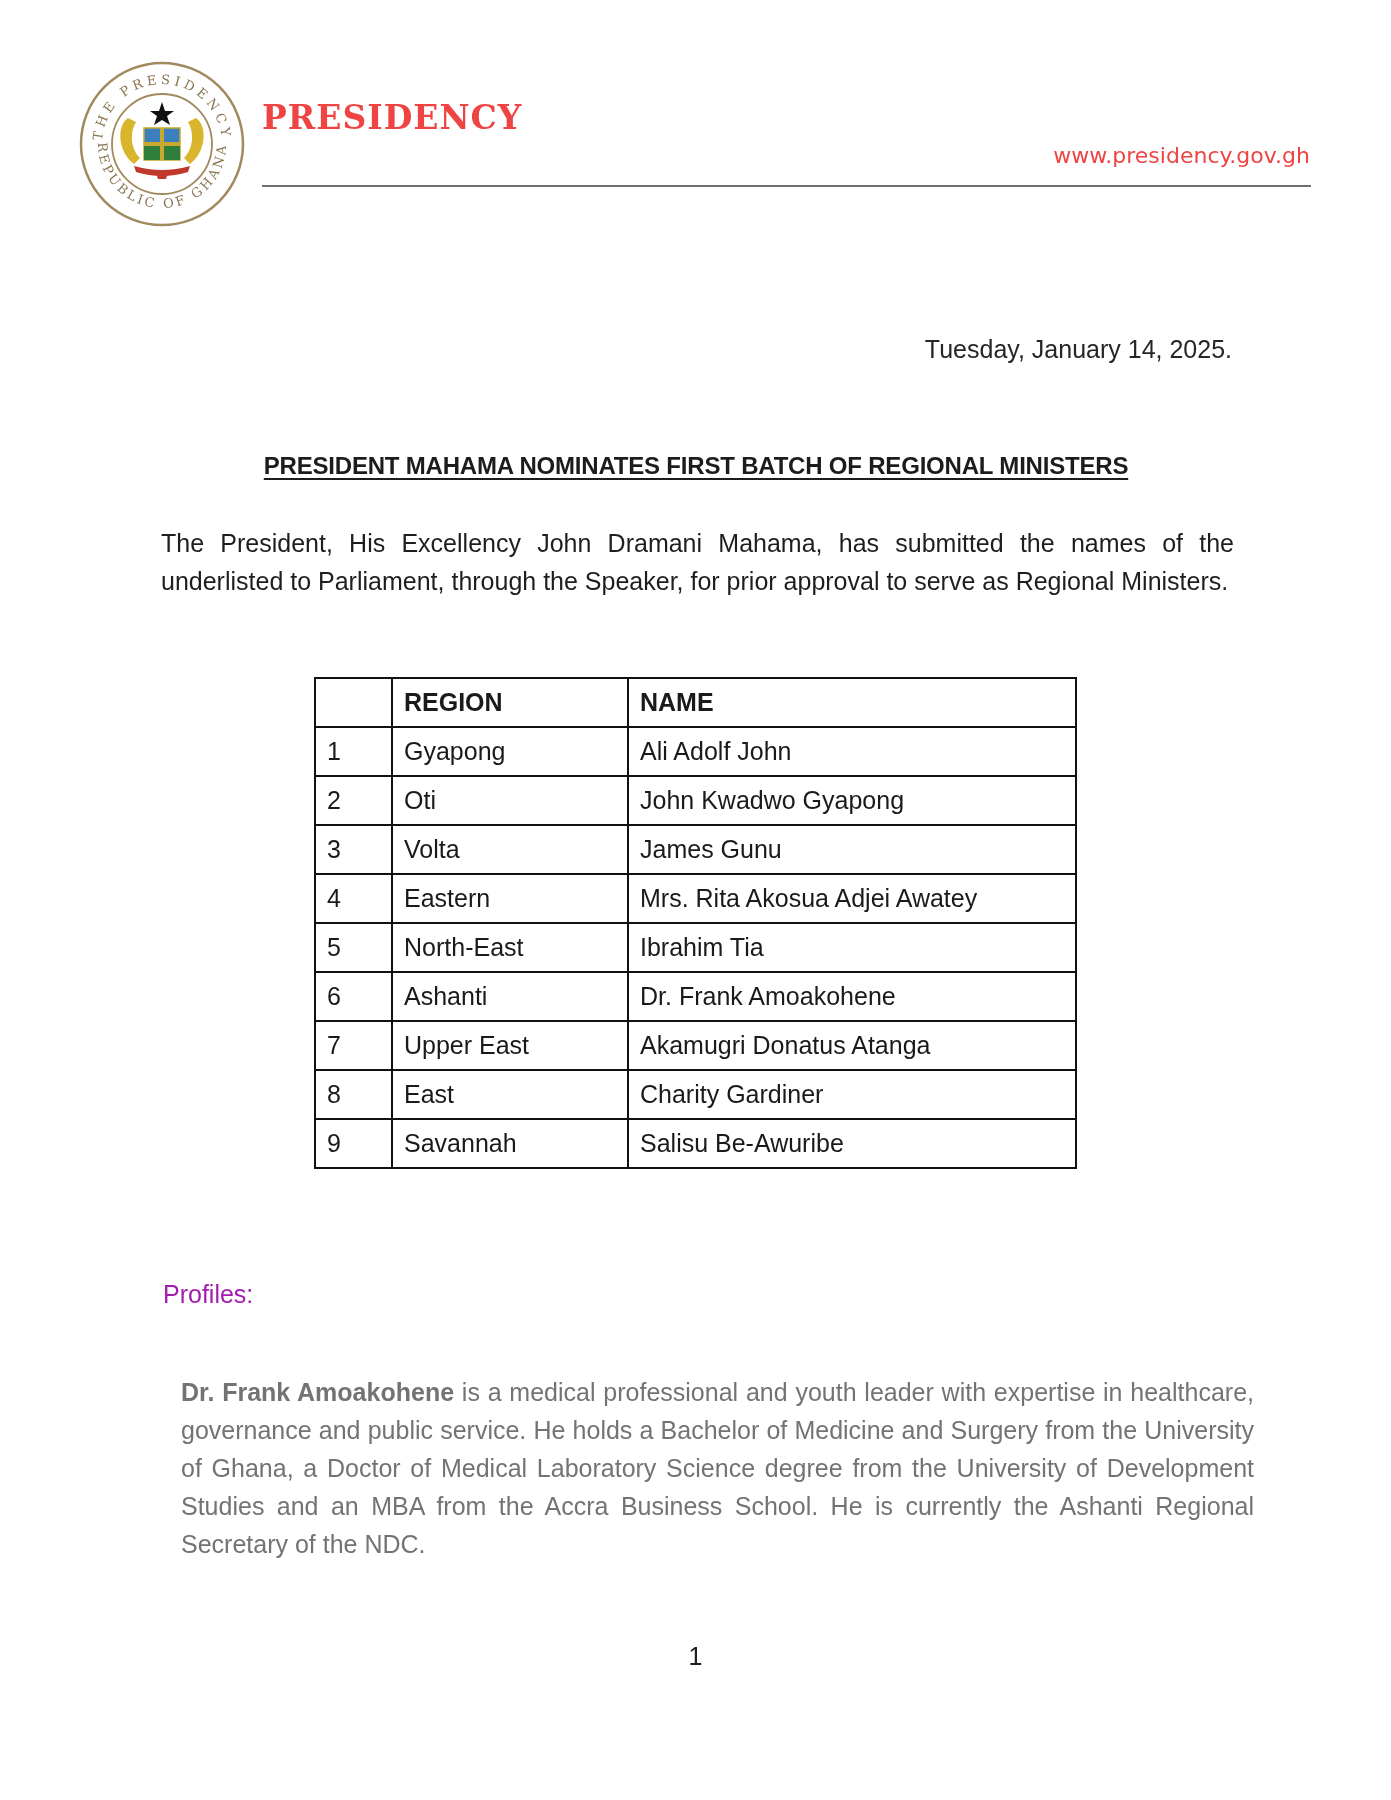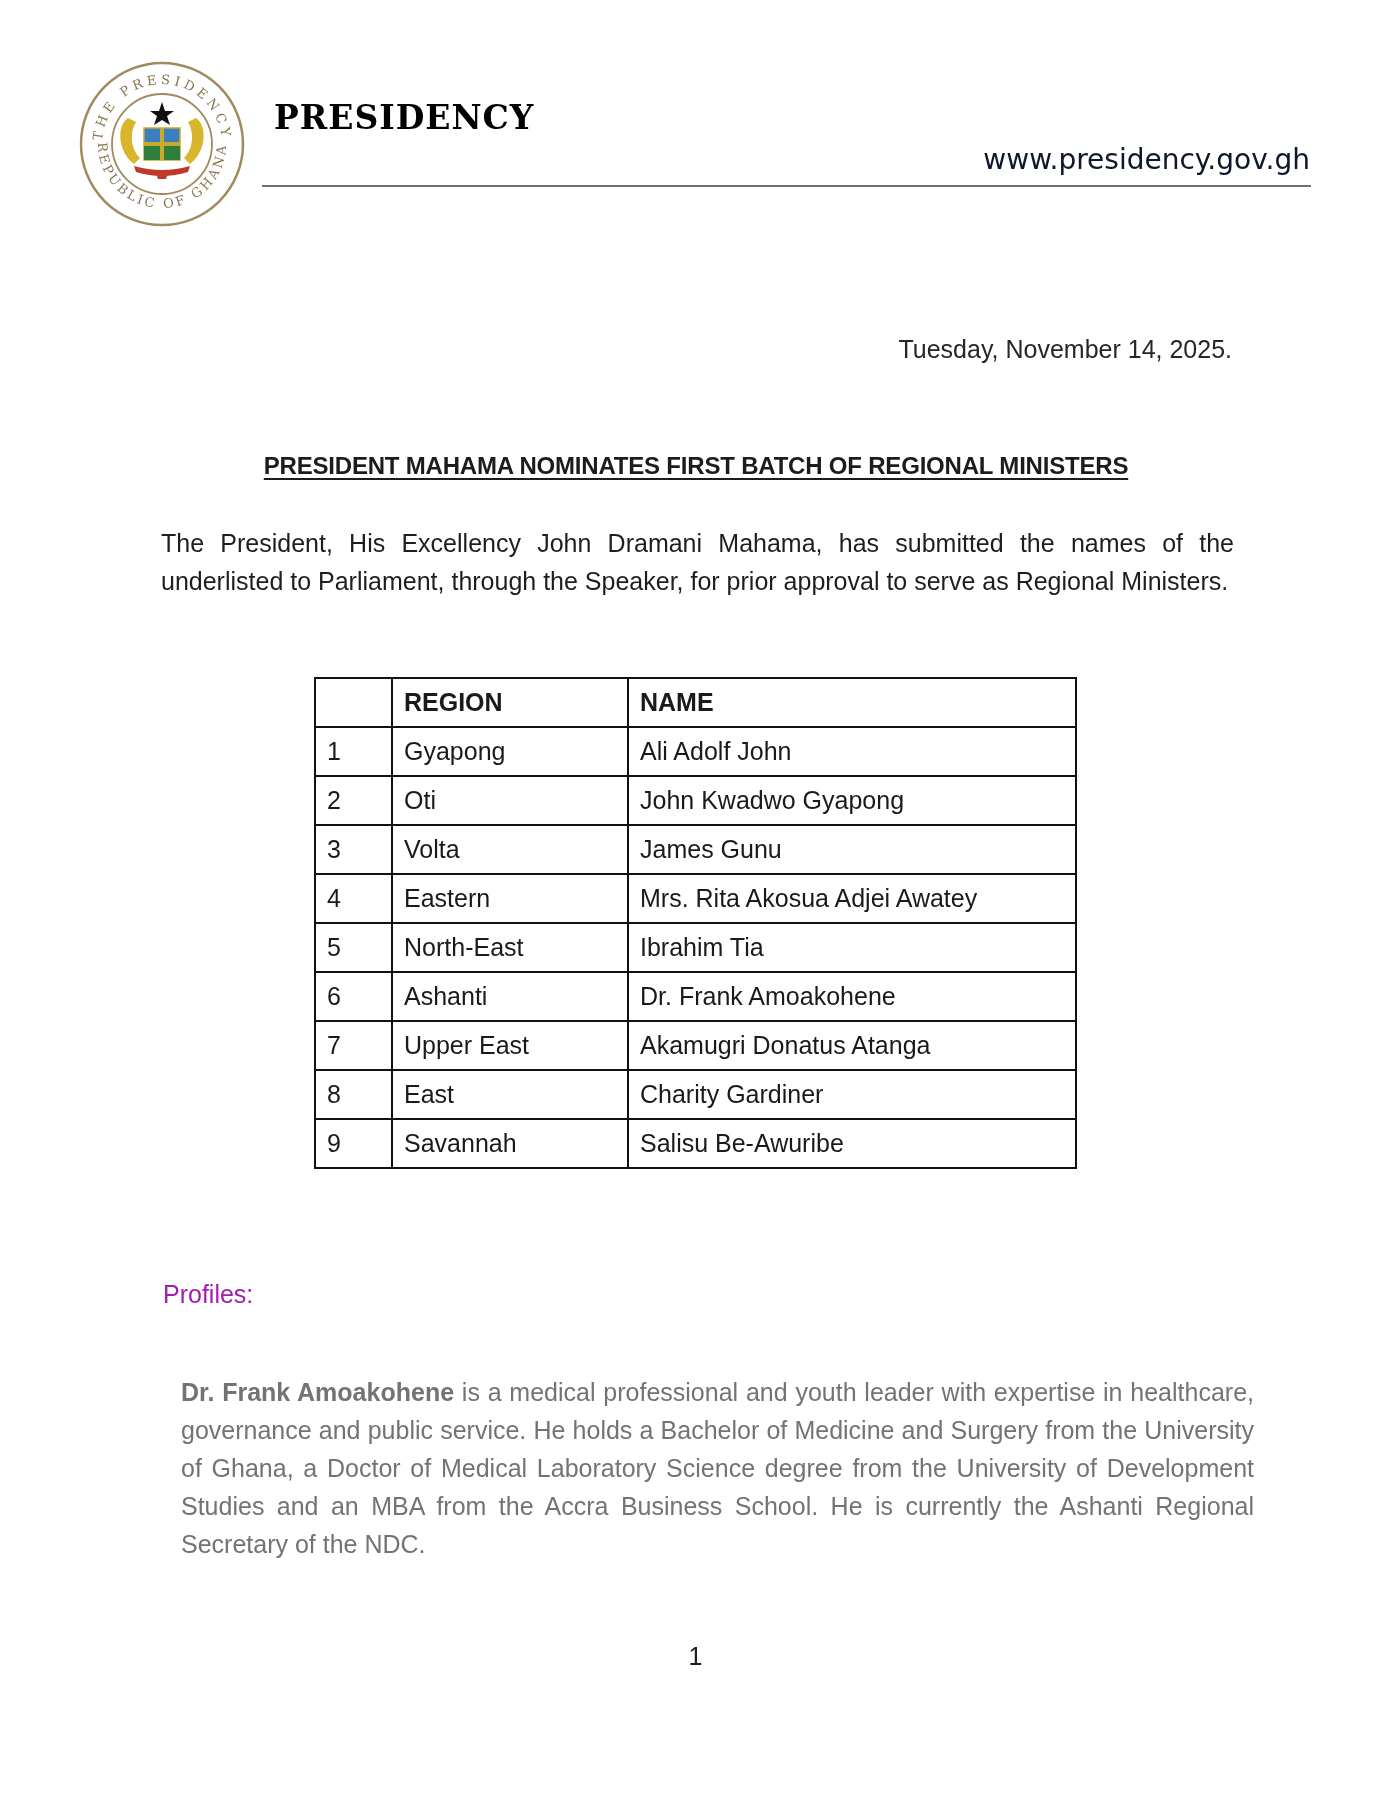--- a/index.html
+++ b/index.html
@@ -5,29 +5,29 @@
     html, body { margin: 0; padding: 0; background: #ffffff; }
     body {
       width: 1391px; height: 1800px; position: relative; overflow: hidden;
       font-family: "Liberation Sans", "DejaVu Sans", sans-serif;
       color: #1a1a1a;
     }
     .seal {
       position: absolute; left: 78px; top: 60px; width: 168px; height: 168px;
     }
     .brand {
-      position: absolute; left: 274px; top: 100px;
+      position: absolute; left: 262px; top: 100px;
       font-family: "DejaVu Serif", "Liberation Serif", serif;
-      font-weight: bold; color: #000000;
+      font-weight: bold; color: #ef4444;
       letter-spacing: 1px;
     }
     .brand div { font-size: 33px; line-height: 36px; }
     .site-url {
       position: absolute; right: 81px; top: 143px;
-      font-family: "DejaVu Sans", sans-serif; font-size: 28px; color: #0f172a;
+      font-family: "DejaVu Sans", sans-serif; font-size: 22px; color: #ef4444;
     }
     .header-rule {
       position: absolute; left: 262px; top: 185px; width: 1049px; height: 2px;
       background: #6f6f6f;
     }
     .date {
       position: absolute; right: 159px; top: 335px;
       font-size: 25px; color: #262626;
     }
     .headline {
@@ -101,21 +101,21 @@
   </svg>
 </div>
 
 <div class="brand">
   <div>PRESIDENCY</div>
 </div>
 
 <div class="site-url">www.presidency.gov.gh</div>
 <div class="header-rule"></div>
 
-<div class="date">Tuesday, November 14, 2025.</div>
+<div class="date">Tuesday, January 14, 2025.</div>
 
 <div class="headline">PRESIDENT MAHAMA NOMINATES FIRST BATCH OF REGIONAL MINISTERS</div>
 
 <p class="intro">The President, His Excellency John Dramani Mahama, has submitted the names of the underlisted to Parliament, through the Speaker, for prior approval to serve as Regional Ministers.</p>
 
 <table class="ministers">
   <thead>
     <tr>
       <th class="col-num"></th>
       <th class="col-region">REGION</th>

